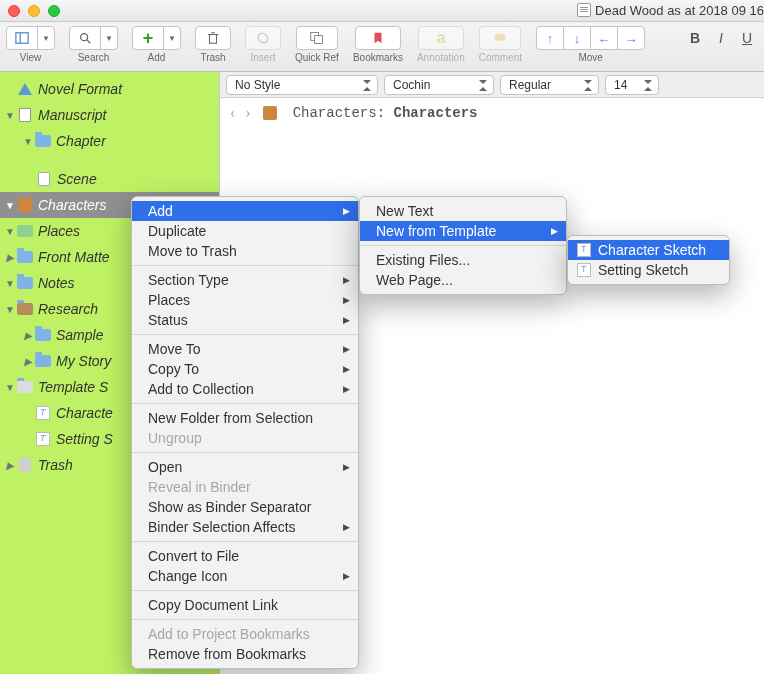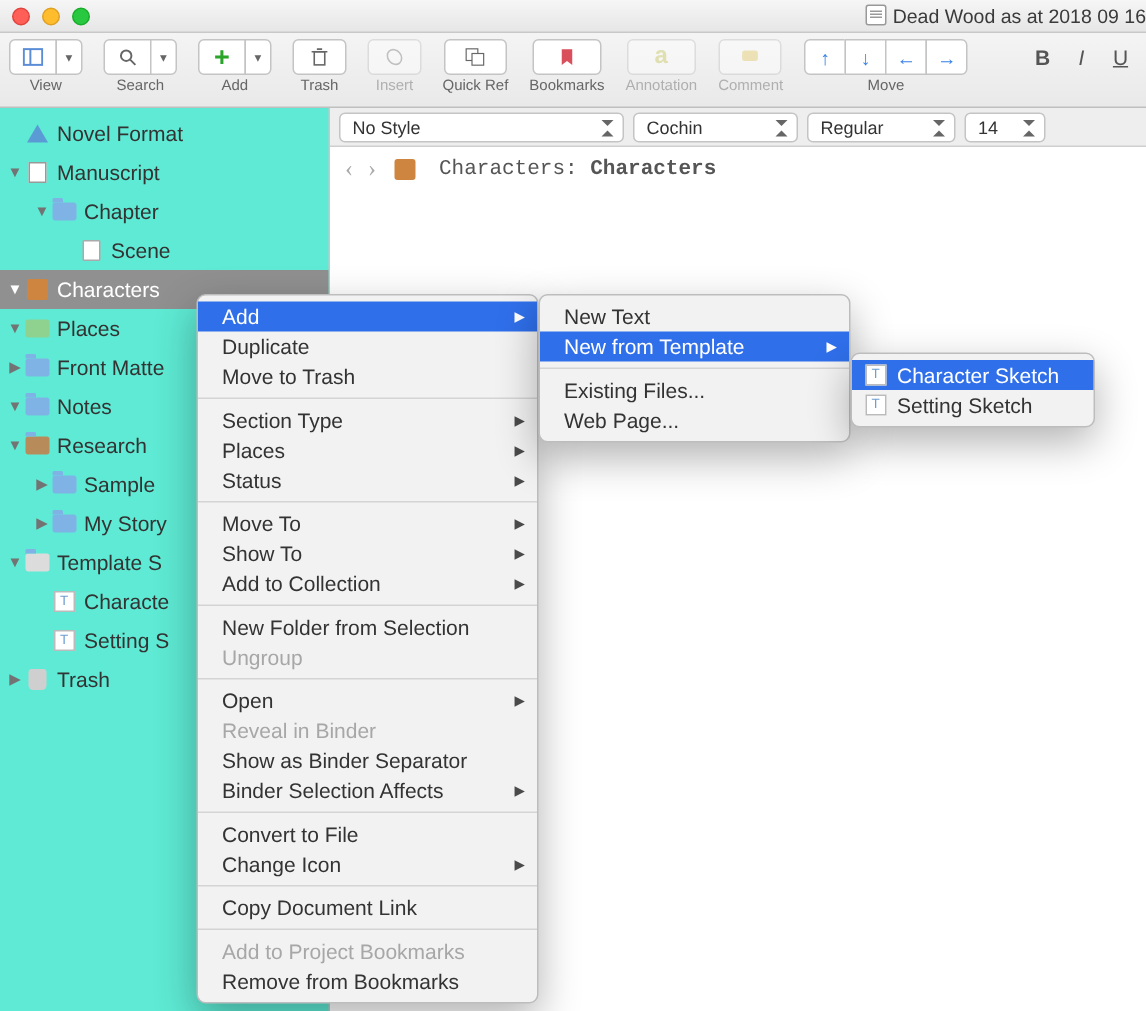--- a/index.html
+++ b/index.html
@@ -41,29 +41,29 @@
   .tb-btn { height:24px; background:#fff; border:1px solid #c4c4c4; border-radius:4px; display:flex; align-items:center; justify-content:center; }
   .tb-seg { display:flex; }
   .tb-seg .tb-btn { border-radius:0; margin-left:-1px;}
   .tb-seg .tb-btn:first-child{border-radius:4px 0 0 4px;margin-left:0;}
   .tb-seg .tb-btn:last-child{border-radius:0 4px 4px 0;}
   .tb-label { font-size:10px; color:#666;}
   .tb-btn svg{width:14px;height:14px;}
   .tb-disabled { opacity:.45;}
   
   .main { display:flex; height:calc(100% - 72px); }
-  .binder { width:220px; background:#5eead4; border-right:1px solid #c8c8c8; padding-top:4px;}
+  .binder { width:220px; background:#bef264; border-right:1px solid #c8c8c8; padding-top:4px;font-style:italic;}
   .editor { flex:1; background:#fff; display:flex; flex-direction:column;}
   
   .binder-row { display:flex; align-items:center; height:26px; font-size:14px; padding-right:4px; cursor:default;}
   .disclosure { width:12px; text-align:center; color:#737373; font-size:10px;}
   .bicon { width:18px; height:16px; margin-right:4px; display:inline-flex; align-items:center; justify-content:center;}
   .binder-row.sel { background: #909090; color:#fff;}
   .binder-row.sel .disclosure{color:#fff;}
-  .ind1{padding-left:4px;} .ind2{padding-left:22px;} .ind3{padding-left:40px;}
+  .ind1{padding-left:4px;} .ind2{padding-left:22px;} .ind3{padding-left:23px;margin-top:12px;}
   .folder-ic{width:16px;height:12px;background:#7fb3e6;border-radius:2px;position:relative;}
   .folder-ic::before{content:"";position:absolute;top:-3px;left:0;width:7px;height:3px;background:#7fb3e6;border-radius:1px 1px 0 0;}
   .green-folder{width:16px;height:12px;background:#8fd18f;border-radius:2px;}
   .doc-ic{width:12px;height:14px;background:#fff;border:1px solid #aaa;border-radius:1px;}
   .person-ic{width:14px;height:14px;border-radius:2px;background:#cd853f;}
   .book-ic{width:12px;height:14px;background:#fff;border:1px solid #999;}
   .templ-ic{width:14px;height:14px;background:#fff;border:1px solid #bbb;position:relative;}
   .templ-ic::after{content:"T";position:absolute;font-size:9px;color:#6c9fd2;left:3px;top:0;}
   .trash-ic{width:12px;height:14px;background:#cfcfcf;border-radius:2px 2px 3px 3px;}
   .warn-ic{width:0;height:0;border-left:7px solid transparent;border-right:7px solid transparent;border-bottom:12px solid #5b9bd5;}
@@ -323,21 +323,21 @@
         <span class="disclosure">▶</span>
         <span class="bicon">
           <span class="trash-ic"></span>
         </span>
         <span>Trash</span>
       </div>
   </div>
 
   <div class="editor">
     <div class="fmtbar">
-      <div class="select sel-dbl" style="width:190px">
+      <div class="select sel-dbl" style="width:152px">
           <span>No Style</span>
         </div>
       <div class="select sel-dbl" style="width:110px">
           <span>Cochin</span>
         </div>
       <div class="select sel-dbl" style="width:99px">
           <span>Regular</span>
         </div>
       <div class="select sel-dbl" style="width:54px">
           <span>14</span>
@@ -373,21 +373,21 @@
       <span>Places</span>
     </div>
   <div class="menu-row has-sub">
       <span>Status</span>
     </div>
   <div class="menu-sep"></div>
   <div class="menu-row has-sub">
       <span>Move To</span>
     </div>
   <div class="menu-row has-sub">
-      <span>Show To</span>
+      <span>Copy To</span>
     </div>
   <div class="menu-row has-sub">
       <span>Add to Collection</span>
     </div>
   <div class="menu-sep"></div>
   <div class="menu-row">
       <span>New Folder from Selection</span>
     </div>
   <div class="menu-row dis">
       <span>Ungroup</span>

